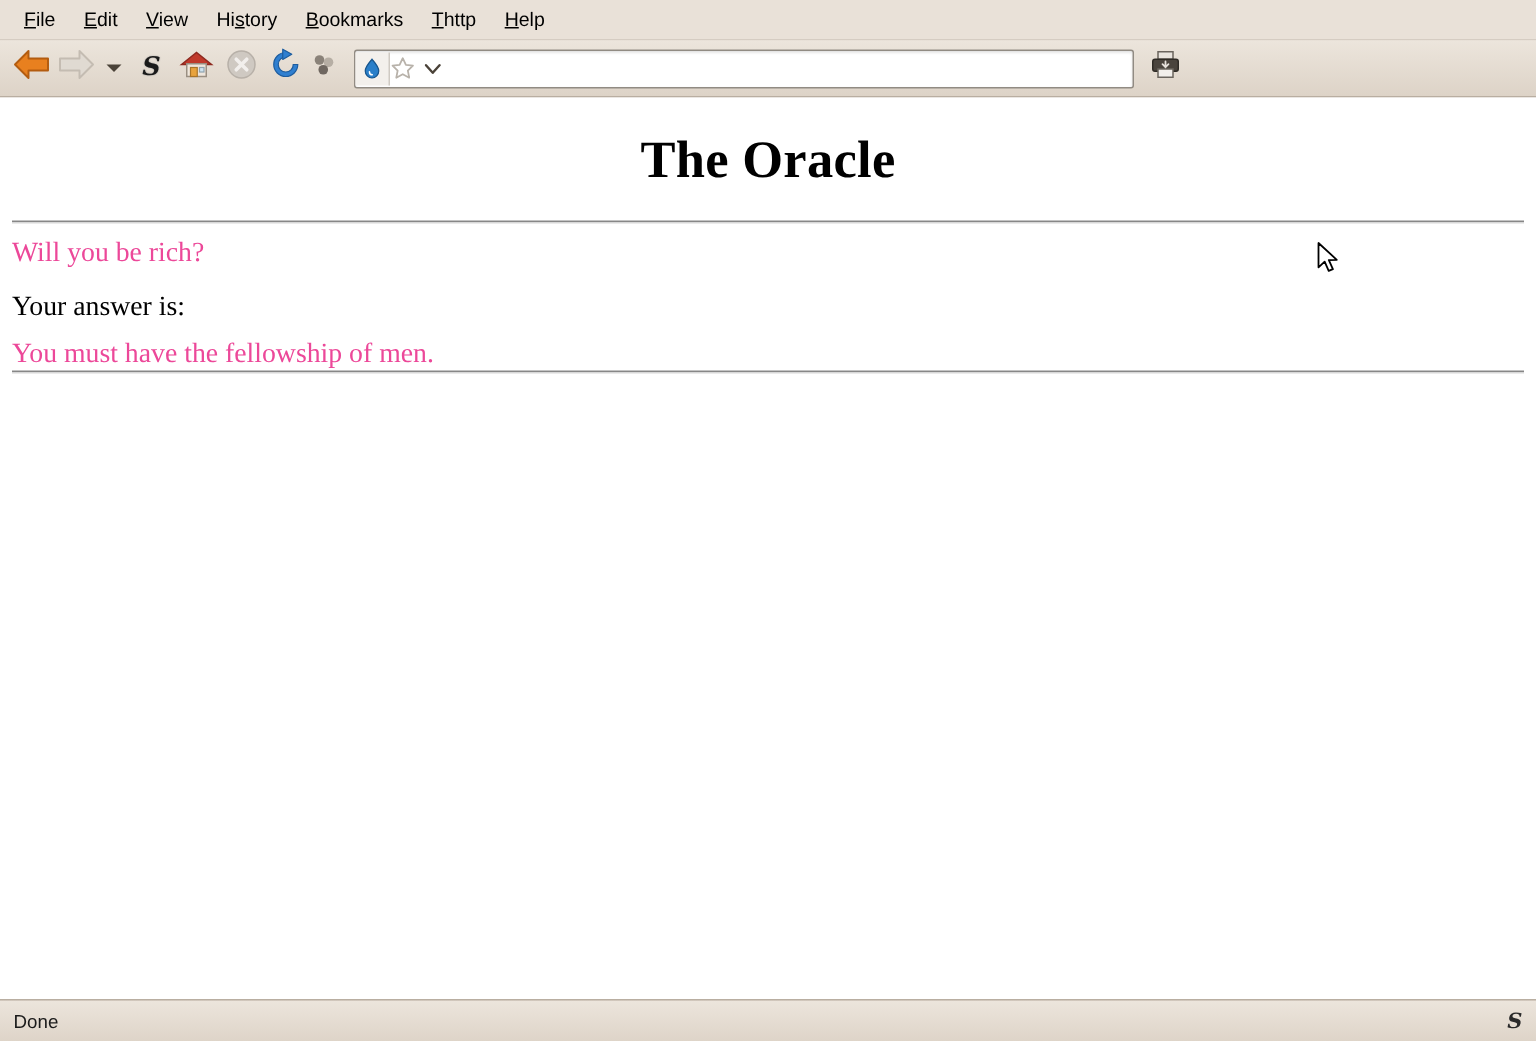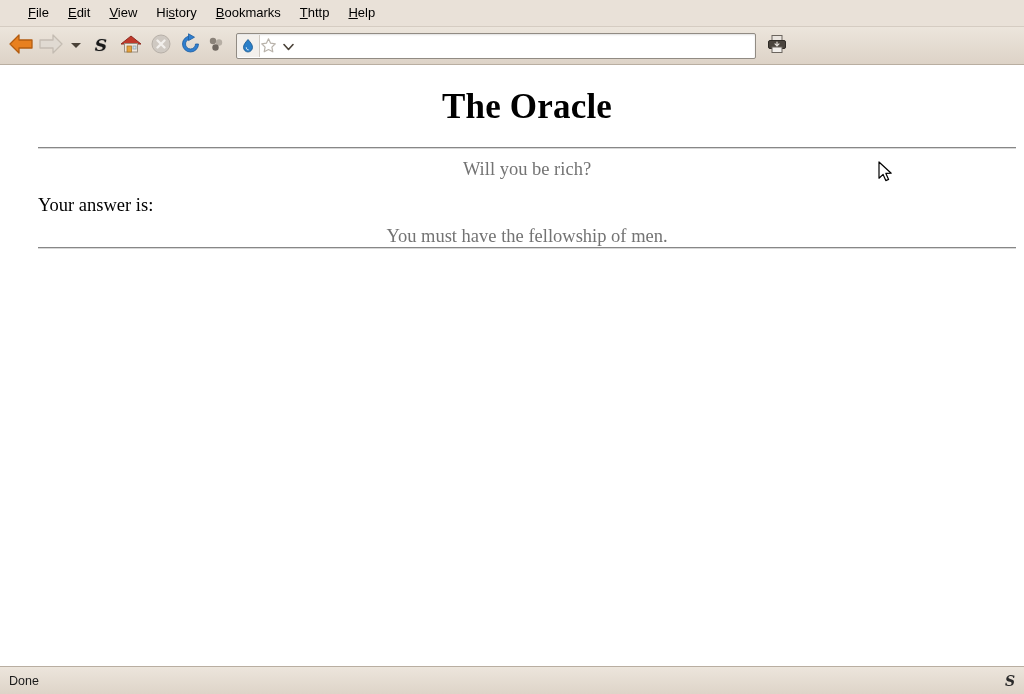--- a/index.html
+++ b/index.html
@@ -23,21 +23,21 @@
     flex-direction: column;
     position: relative;
   }
 
   .menubar {
     height: 27px;
     background: #e9e1d8;
     border-bottom: 1px solid #d5ccc2;
     display: flex;
     align-items: center;
-    padding-left: 20px;
+    padding-left: 8px;
     box-sizing: border-box;
   }
   .menu-item {
     font-size: 13px;
     color: #000000;
     padding: 2px 11px 2px 8px;
     cursor: default;
     line-height: 14px;
     white-space: nowrap;
   }
@@ -168,21 +168,20 @@
     align-items: center;
   }
 
   
   .content {
     flex: 1 1 auto;
     background: #ffffff;
     position: relative;
     overflow: hidden;
     font-family: "Liberation Serif", "DejaVu Serif", serif;
-    padding-left: 30px;
   }
   .page-inner {
     padding: 0 8px;
   }
   h1.page-title {
     font-family: "Liberation Serif", "DejaVu Serif", serif;
     font-size: 35px;
     font-weight: bold;
     text-align: center;
     color: #000000;
@@ -197,22 +196,22 @@
     margin: 0 0 0 0;
   }
   .label-line {
     font-size: 18.5px;
     color: #000000;
     text-align: left;
     margin: 15px 0 0 0;
   }
   .centered-line {
     font-size: 18.5px;
-    color: #737373;
-    text-align: center;
+    color: #ec4899;
+    text-align: left;
     margin: 10px 0 0 0;
     font-family: Liberation Serif, serif;
   }
   .rule-bottom {
     margin-top: 19px;
   }
   .links {
     margin-top: 22px;
   }
   .links a {

